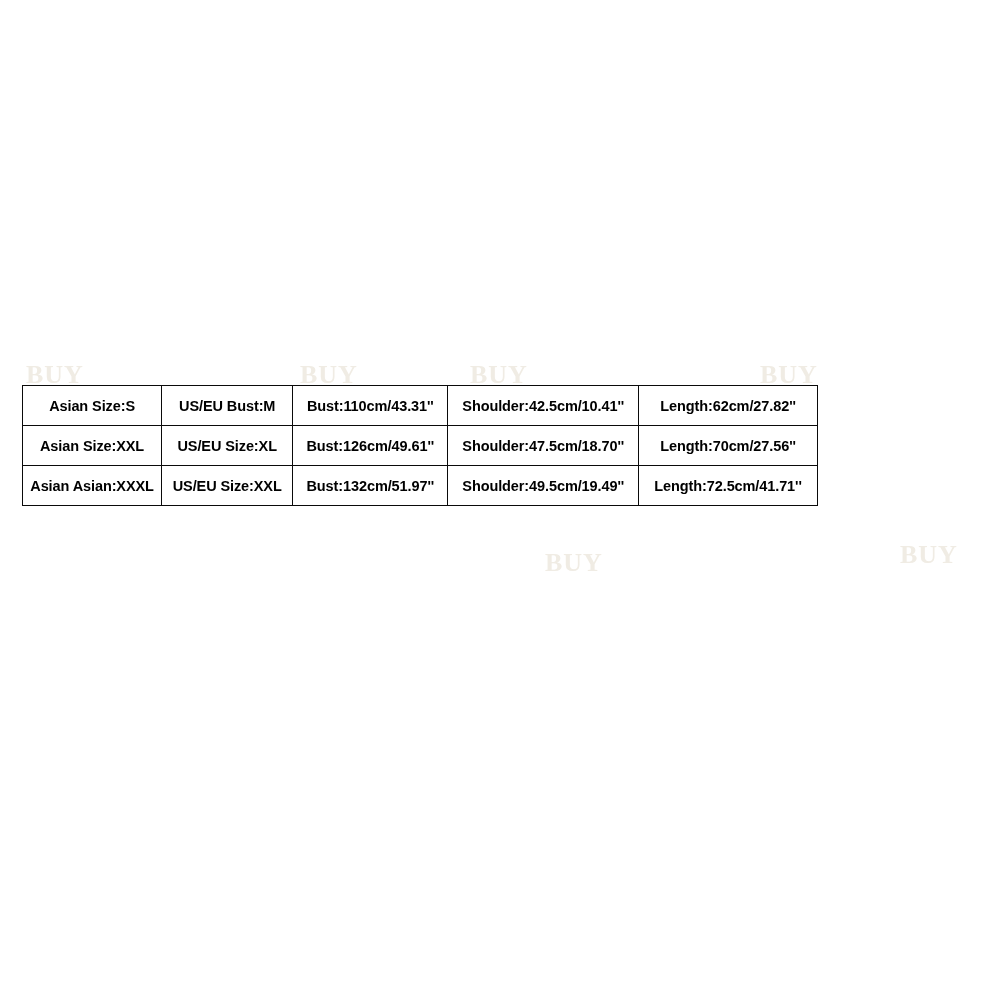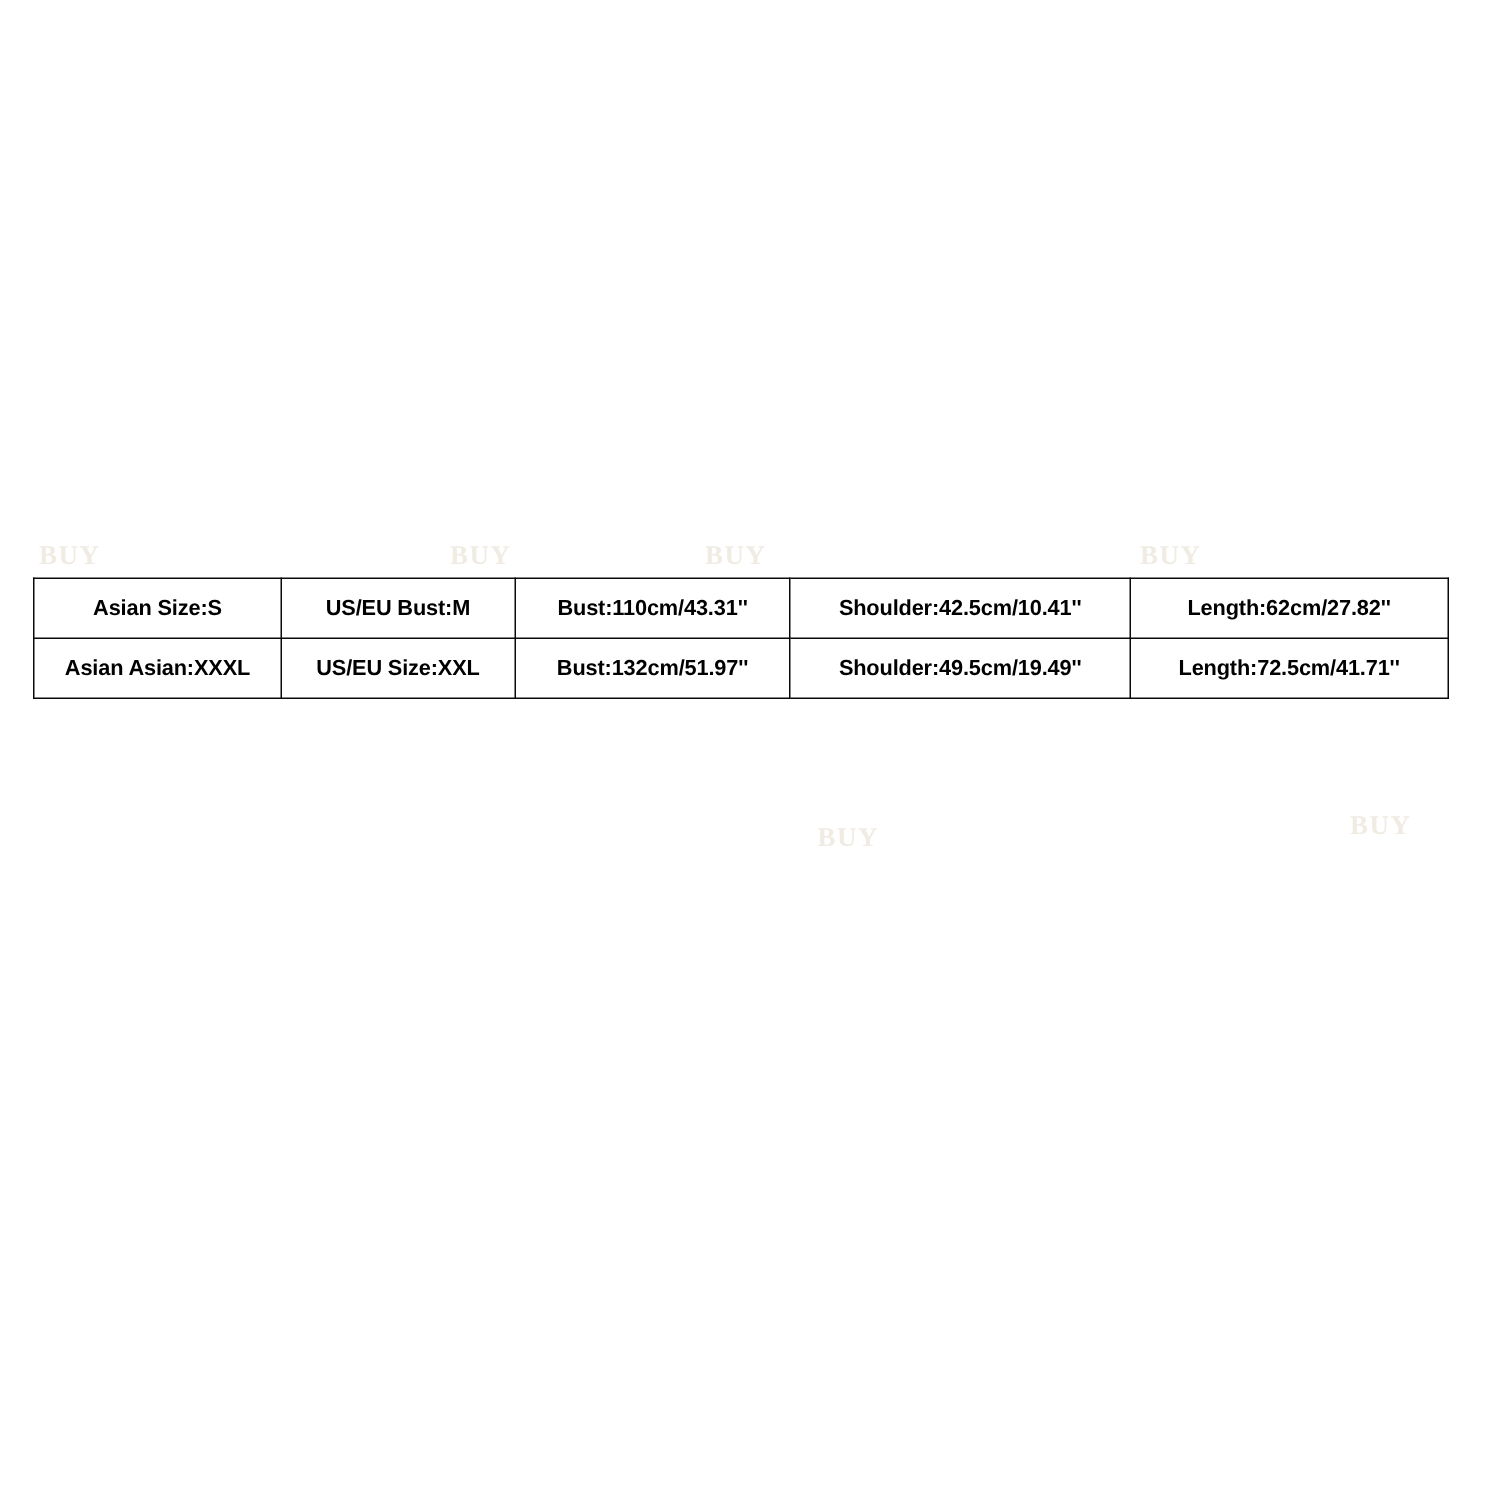--- a/index.html
+++ b/index.html
@@ -12,21 +12,21 @@
     height: 1000px;
     position: relative;
     font-family: "Liberation Sans", sans-serif;
     overflow: hidden;
   }
 
   #size-chart-wrap {
     position: absolute;
     left: 22px;
     top: 385px;
-    width: 944px;
+    width: 796px;
   }
 
   table.size-chart {
     border-collapse: collapse;
     width: 100%;
     table-layout: fixed;
     background: transparent;
   }
 
   table.size-chart td {
@@ -45,21 +45,21 @@
   col.c0 { width: 17.5%; }
   col.c1 { width: 16.5%; }
   col.c2 { width: 19.5%; }
   col.c3 { width: 24.0%; }
   col.c4 { width: 22.5%; }
 
   
   .watermark {
     position: absolute;
     color: #f0ece4;
-    font-size: 18px;
+    font-size: 26px;
     font-weight: bold;
     font-family: "Liberation Serif", serif;
     letter-spacing: 1px;
     user-select: none;
     pointer-events: none;
   }
   .wm1 { left: 26px;  top: 360px; }
   .wm2 { left: 300px; top: 360px; }
   .wm3 { left: 470px; top: 360px; }
   .wm4 { left: 760px; top: 360px; }
@@ -87,20 +87,27 @@
     </colgroup>
     <tbody>
       <tr>
         <td>Asian Size:S</td>
         <td>US/EU Bust:M</td>
         <td>Bust:110cm/43.31''</td>
         <td>Shoulder:42.5cm/10.41''</td>
         <td>Length:62cm/27.82''</td>
       </tr>
       <tr>
+        <td>Asian Size:XXL</td>
+        <td>US/EU Size:XL</td>
+        <td>Bust:126cm/49.61''</td>
+        <td>Shoulder:47.5cm/18.70''</td>
+        <td>Length:70cm/27.56''</td>
+      </tr>
+      <tr>
         <td>Asian Asian:XXXL</td>
         <td>US/EU Size:XXL</td>
         <td>Bust:132cm/51.97''</td>
         <td>Shoulder:49.5cm/19.49''</td>
         <td>Length:72.5cm/41.71''</td>
       </tr>
     </tbody>
   </table>
 </div>
 

